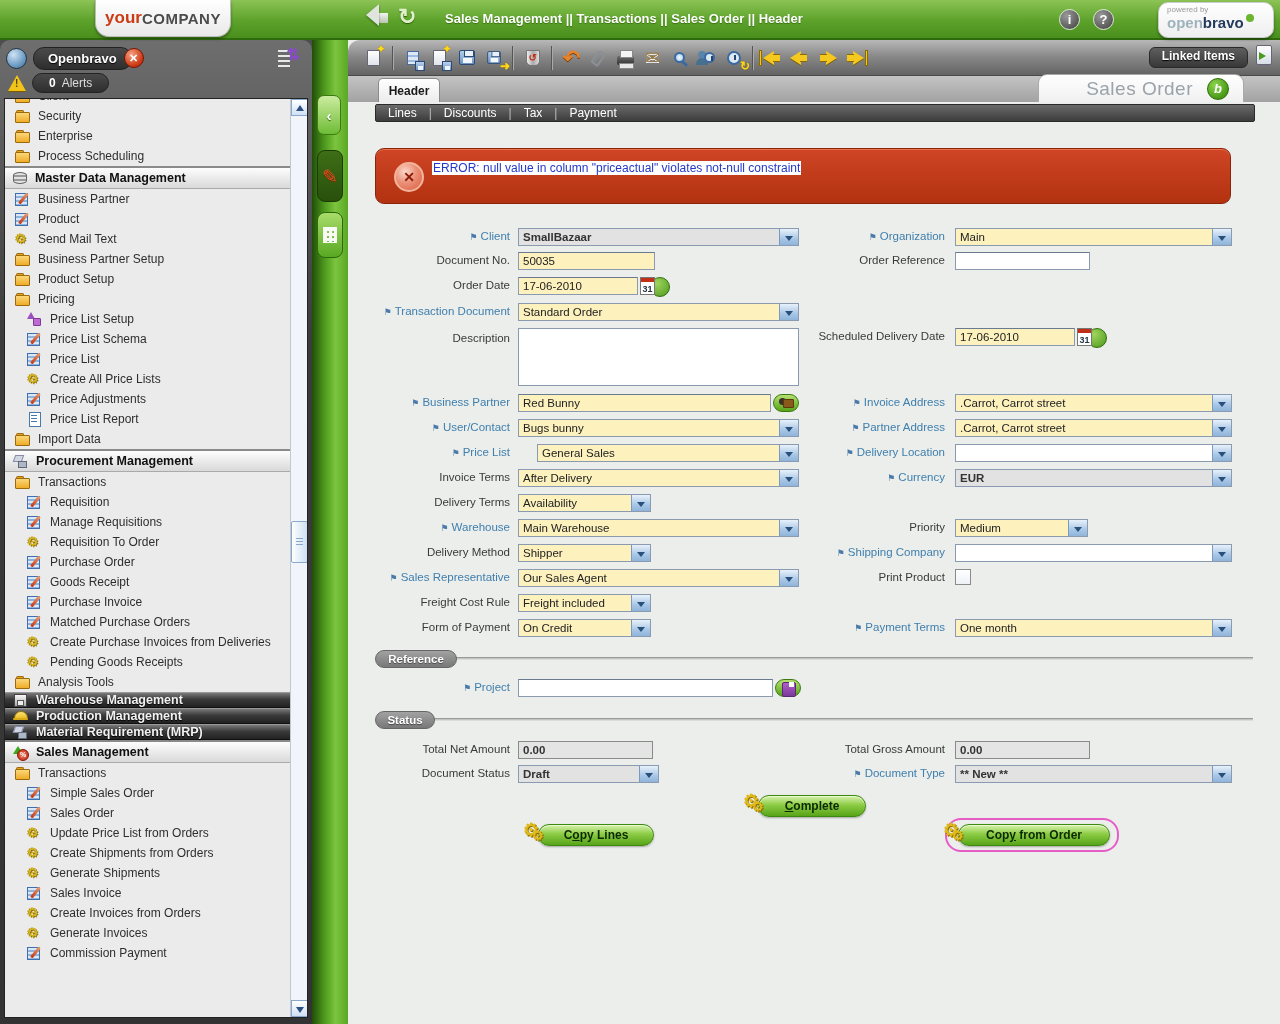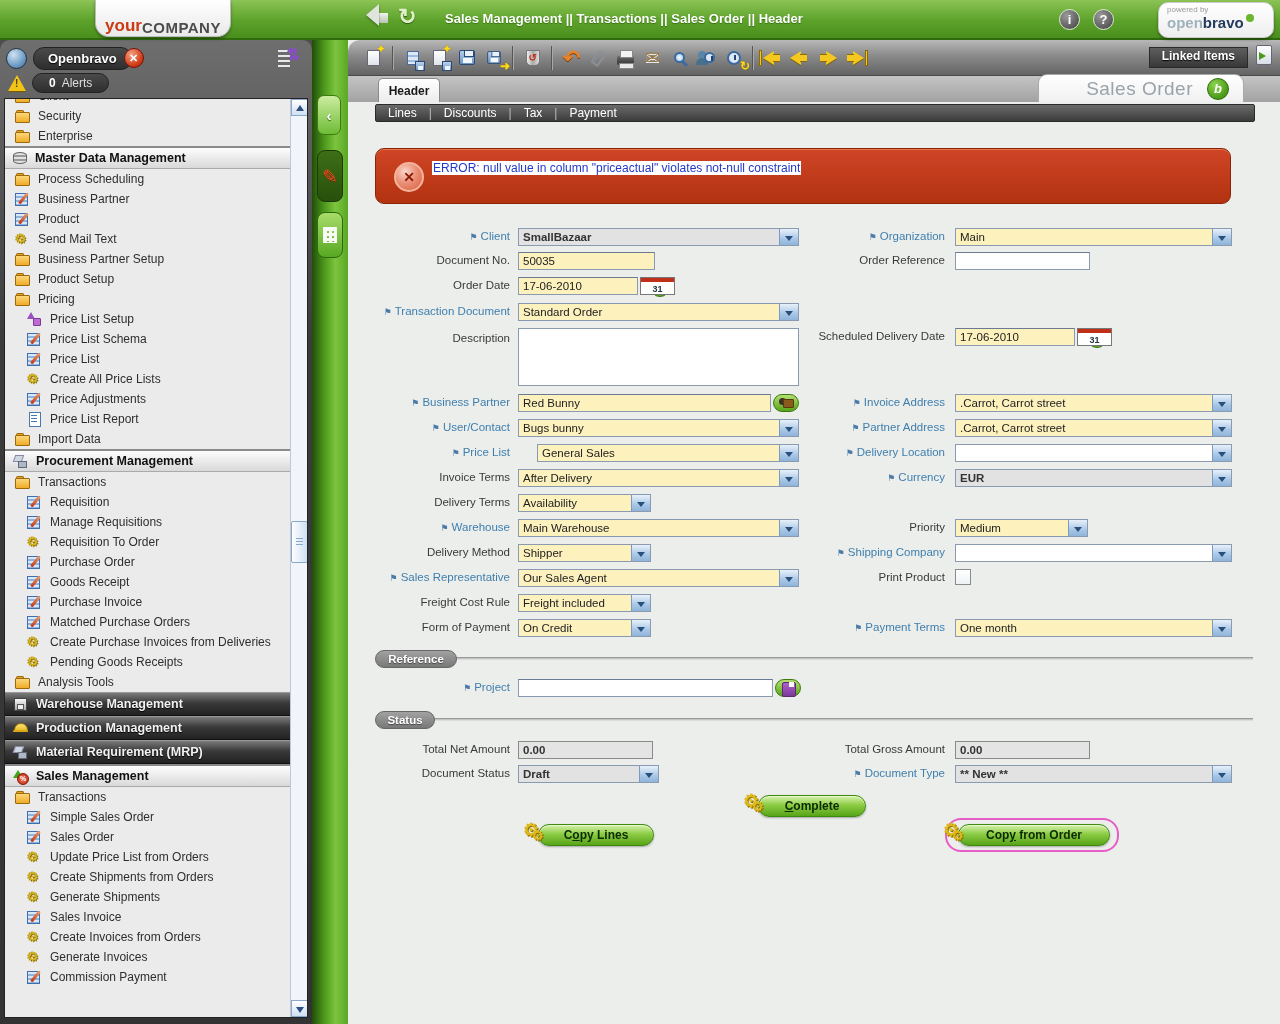--- a/index.html
+++ b/index.html
@@ -4,21 +4,21 @@
 <style>
   * { box-sizing: border-box; margin:0; padding:0; }
   html,body { width:1280px; height:1024px; overflow:hidden; }
   body { font-family:"Liberation Sans",sans-serif; background:#4e4e4e; position:relative; }
   i,em { font-style:normal; }
 
   
   .topbar { position:absolute; left:0; top:0; width:1280px; height:40px;
     background:linear-gradient(#8cc355,#5ca22a 55%,#4a8f1d); border-bottom:2px solid #2e6b0c; z-index:30;}
   .logo-tab { position:absolute; left:95px; top:0; width:136px; height:37px; background:linear-gradient(#ffffff,#e9e9e9);
-    border:1px solid #bbb; border-top:none; border-radius:0 0 14px 14px; display:flex; align-items:flex-end; justify-content:center;
+    border:1px solid #bbb; border-top:none; border-radius:0 0 14px 14px; display:flex; align-items:center; justify-content:center;
     box-shadow:0 2px 3px rgba(0,0,0,.35); }
   .logo-your { color:#cc3a14; font-weight:bold; font-size:17px; }
   .logo-company { color:#4c4c4c; font-weight:bold; font-size:15px; letter-spacing:.5px; }
   .tb-ico { position:absolute; top:7px; display:flex; align-items:center; }
   .back-wrap { left:355px; }
   .back-tail { width:11px; height:10px; background:linear-gradient(#f2f5f0,#b9c4b4); margin-left:-2px; margin-top:3px;}
   .back-tri { width:0; height:0; border:11px solid transparent; border-right:13px solid #dfe5dc; margin-top:-3px;
     filter:drop-shadow(0 1px 1px rgba(0,0,0,.4)); }
   .refresh-ico { left:398px; top:4px; color:#dff0c8; font-size:22px; font-weight:bold; text-shadow:0 1px 1px #2c5c0e; }
   .breadcrumb { position:absolute; left:445px; top:11px; color:#fff; font-weight:bold; font-size:13px; text-shadow:0 1px 1px #3a7012; }
@@ -54,21 +54,21 @@
   .tree-ico .ud { position:absolute; right:-2px; top:-3px; color:#8a4ad0; font-weight:bold; font-size:16px; }
 
   .menu { position:absolute; left:4px; right:4px; top:58px; bottom:6px; background:#ebebeb; overflow:hidden;
     border:1px solid #222; }
   .menu-inner { position:absolute; left:0; top:-13px; right:17px; }
   .mi { height:20px; display:flex; align-items:center; padding-left:10px; font-size:12px; color:#2e2e2e; cursor:pointer; white-space:nowrap; }
   .mi .lbl { margin-left:8px; }
   .mi.lvl1 { padding-left:22px; }
   .mi.sec { height:23px; font-weight:bold; font-size:12.5px; color:#111;
     background:linear-gradient(#fdfdfd,#d9d9d9); border-top:2px solid #8a8a8a; border-bottom:1px solid #aaa; padding-left:8px;}
-  .mi.dark { height:24px; font-weight:bold; font-size:12.5px; color:#f2f2f2; text-shadow:0 1px 1px #000;
+  .mi.dark { height:16px; font-weight:bold; font-size:12.5px; color:#f2f2f2; text-shadow:0 1px 1px #000;
     background:linear-gradient(#7a7a7a,#3a3a3a 45%,#222); border-top:1px solid #999; border-bottom:1px solid #111; padding-left:8px;}
 
   
   .mic { width:15px; height:14px; position:relative; flex:none; }
   .ic-folder::before { content:""; position:absolute; left:1px; top:1px; width:6px; height:3px; background:#e8a41e; border:1px solid #9c6a0a; border-bottom:none; border-radius:2px 2px 0 0;}
   .ic-folder::after { content:""; position:absolute; left:0; top:3px; width:13px; height:9px; border:1px solid #9c6a0a; border-radius:1px;
     background:linear-gradient(#fbd77a,#efac28); }
   .ic-win::before { content:""; position:absolute; left:0; top:1px; width:11px; height:11px; border:1px solid #3f6fae;
     background:repeating-linear-gradient(#d9e7f7 0 2px,#8fb4dc 2px 4px); }
   .ic-win::after { content:""; position:absolute; left:7px; top:0; width:3px; height:13px; background:linear-gradient(#e8a070,#c43414); transform:rotate(40deg); border-radius:1px;}
@@ -149,21 +149,21 @@
   .navarr .tri { position:absolute; top:1px; width:0; height:0; border-top:7px solid transparent; border-bottom:7px solid transparent;
     filter:drop-shadow(0 1px 0 #7a5c00); }
   .navarr .tail { position:absolute; top:4px; width:7px; height:8px; background:#f4c81e; border-top:1px solid #8a6c02; border-bottom:1px solid #8a6c02;}
   .navarr.left .tri { left:0; border-right:11px solid #f4c81e; }
   .navarr.left .tail { left:10px; }
   .navarr.right .tri { right:0; border-left:11px solid #f4c81e; }
   .navarr.right .tail { right:10px; }
   .navarr .bar { position:absolute; top:0; width:3px; height:16px; background:#f4c81e; border:1px solid #8a6c02; }
   .navarr .bar.l { left:-4px; } .navarr .bar.r { right:-4px; }
   .linked { position:absolute; right:32px; top:7px; height:21px; background:linear-gradient(#5e5e5e,#383838); border:1px solid #2a2a2a;
-    border-radius:0; color:#fff; font-weight:bold; font-size:12px; padding:1px 12px; text-shadow:0 1px 1px #000; cursor:pointer;}
+    border-radius:6px; color:#fff; font-weight:bold; font-size:12px; padding:1px 12px; text-shadow:0 1px 1px #000; cursor:pointer;}
   .linked-ico { position:absolute; right:8px; top:5px; width:16px; height:20px; background:linear-gradient(#fff,#d8dee8); border:1px solid #667; border-radius:2px; cursor:pointer;}
   .linked-ico::after { content:""; position:absolute; left:2px; top:6px; width:0; height:0; border-top:4px solid transparent; border-bottom:4px solid transparent; border-left:7px solid #4a9a1c; }
 
   .hdr-tab { position:absolute; left:30px; top:38px; width:62px; height:24px; background:linear-gradient(#fff,#ececec);
     border:1px solid #8a8a8a; border-bottom:none; border-radius:5px 5px 0 0; display:flex; align-items:center; justify-content:center;
     font-weight:bold; font-size:12px; color:#1a1a1a; cursor:pointer; z-index:3;}
   .so-tab { position:absolute; left:690px; top:34px; width:206px; height:28px; background:linear-gradient(#fff,#f0f0f0);
     border:1px solid #aaa; border-bottom:none; border-radius:9px 9px 0 0; display:flex; align-items:center; justify-content:flex-end; padding-right:14px; z-index:2;}
   .so-title { color:#9aa2aa; font-size:19px; letter-spacing:.5px; margin-right:14px; }
   .ob-circle { width:22px; height:22px; border-radius:50%; background:radial-gradient(circle at 35% 30%,#8cd44e,#4a9a18 70%); border:1px solid #2e6e08;
@@ -193,21 +193,21 @@
   .sel { display:flex; height:18px; border:1px solid #8a9ab0; background:#fdf1bd; }
   .sel .val { flex:1; font-size:11.5px; padding:2px 4px; color:#222; white-space:nowrap; overflow:hidden; }
   .sel .btn { width:19px; background:linear-gradient(#e8f1fb,#a9c7e6 60%,#8fb4da); border-left:1px solid #7a9ac0; position:relative; cursor:pointer;}
   .sel .btn::after { content:""; position:absolute; left:5px; top:7px; border:4px solid transparent; border-top:5px solid #27507c; }
   .sel.ro { background:#e2e2e2; }
   .sel.ro .val { font-weight:bold; color:#333; }
   .sel.white { background:#fff; }
   .amt { background:#e4e4e4; border:1px solid #8a8a8a; font-weight:bold; text-align:left; color:#333; }
   .cal { position:relative; width:22px; height:18px; margin-left:2px; cursor:pointer; }
   .cal::before { content:""; position:absolute; right:-8px; top:0; width:18px; height:18px; border-radius:50%; background:radial-gradient(circle at 35% 30%,#9ed45e,#4e9a1c); border:1px solid #2e6e08;}
-  .calface { position:absolute; left:0; top:0; width:35px; height:18px; background:#fff; border:1px solid #777; font-size:9px; font-weight:bold;
+  .calface { position:absolute; left:0; top:0; width:15px; height:18px; background:#fff; border:1px solid #777; font-size:9px; font-weight:bold;
     color:#234; text-align:center; line-height:22px; }
   .calface::before { content:""; position:absolute; left:0; top:0; right:0; height:4px; background:#c03018; }
   .bpbtn { position:relative; width:26px; height:18px; margin-left:2px; border-radius:9px; background:linear-gradient(#b4e070,#57a318);
     border:1px solid #3c7a10; cursor:pointer; }
   .bpbtn::before { content:""; position:absolute; left:5px; top:3px; width:7px; height:7px; border-radius:50%; background:#3a3028; }
   .bpbtn::after { content:""; position:absolute; right:4px; bottom:3px; width:9px; height:7px; background:#8a5a1c; border:1px solid #5a3a08; border-radius:1px;}
   .pjbtn { position:relative; width:26px; height:18px; margin-left:2px; border-radius:9px; background:linear-gradient(#b4e070,#57a318);
     border:1px solid #3c7a10; cursor:pointer;}
   .pjbtn::before { content:""; position:absolute; left:6px; top:2px; width:12px; height:13px; background:linear-gradient(#b060c8,#7a3a9a); border:1px solid #5a2a74; border-radius:2px;}
   .pjbtn::after { content:""; position:absolute; right:6px; top:2px; width:5px; height:5px; background:#fff; }
@@ -274,27 +274,27 @@
           <span class="lbl">Client</span>
         </div>
       <div class="mi">
           <span class="mic ic-folder"></span>
           <span class="lbl">Security</span>
         </div>
       <div class="mi">
           <span class="mic ic-folder"></span>
           <span class="lbl">Enterprise</span>
         </div>
+      <div class="mi">
+          <span class="mic ic-folder"></span>
+          <span class="lbl">Process Scheduling</span>
+        </div>
       <div class="mi sec">
           <span class="mic ic-db"></span>
           <span class="lbl">Master Data Management</span>
-        </div>
-      <div class="mi">
-          <span class="mic ic-folder"></span>
-          <span class="lbl">Process Scheduling</span>
         </div>
       <div class="mi">
           <span class="mic ic-win"></span>
           <span class="lbl">Business Partner</span>
         </div>
       <div class="mi">
           <span class="mic ic-win"></span>
           <span class="lbl">Product</span>
         </div>
       <div class="mi">

